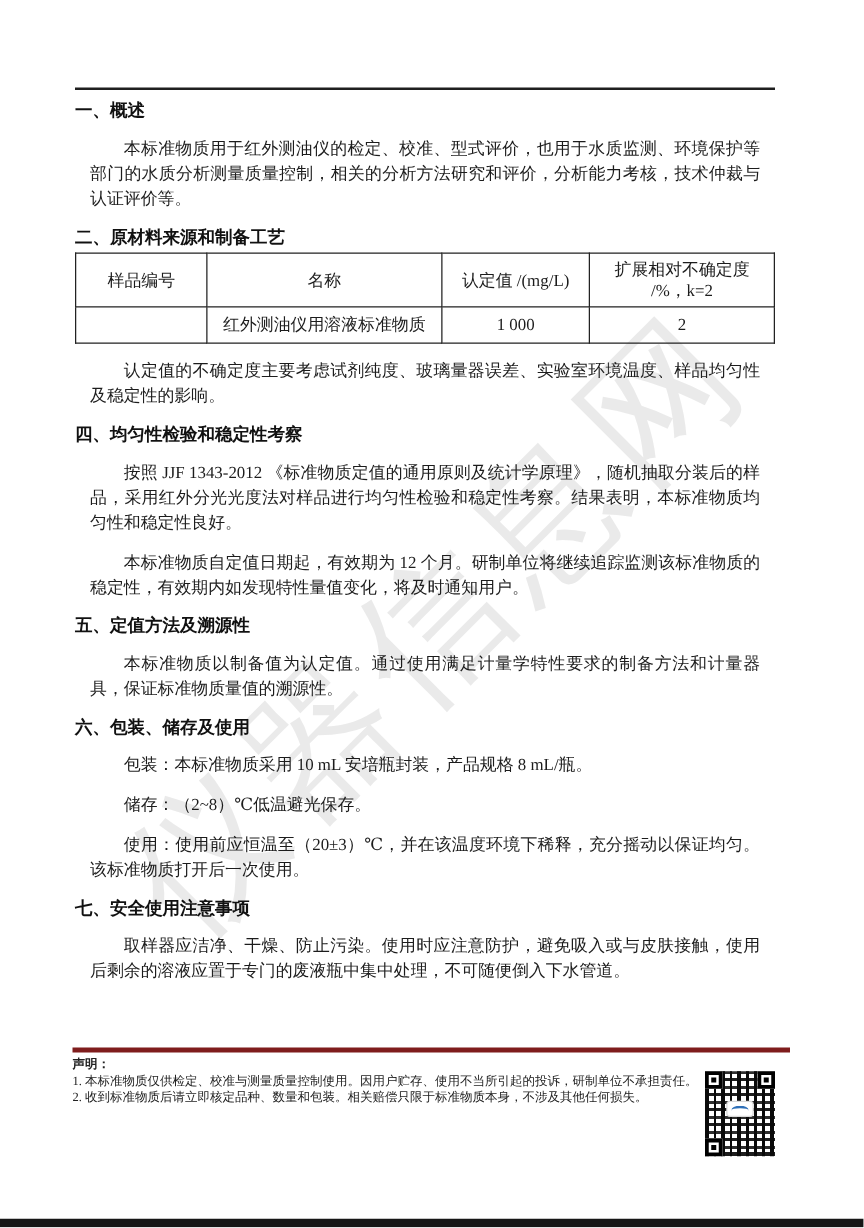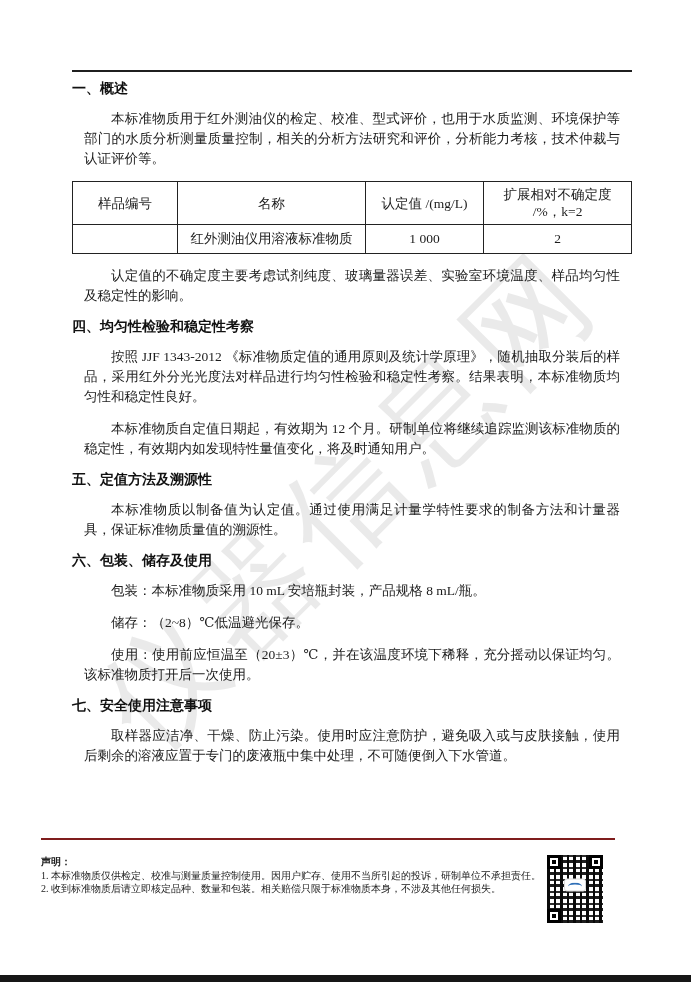--- a/index.html
+++ b/index.html
@@ -8,21 +8,21 @@
     font-family:"Liberation Serif","DejaVu Serif",serif;
     color:#1c1c1c;overflow:hidden;
   }
   .watermark{
     position:absolute;left:-60px;top:420px;width:820px;
     text-align:center;font-size:118px;letter-spacing:10px;white-space:nowrap;
     color:rgba(90,90,90,0.13);font-family:"Liberation Serif","DejaVu Serif",serif;
     transform:rotate(-45deg);pointer-events:none;z-index:1;
   }
   .content{
-    position:absolute;left:72px;top:70px;width:560px;
+    position:absolute;left:60px;top:70px;width:560px;
     border-top:2px solid #1f1f1f;padding-top:5px;z-index:2;
   }
   h2.sec{
     font-family:"Liberation Sans","DejaVu Sans",sans-serif;
     font-weight:700;font-size:14px;line-height:17px;margin:3px 0 2px 0;color:#111;
   }
   p.body{
     font-size:13.5px;line-height:20px;margin:12px;text-align:justify;
     text-indent:2em;color:#1c1c1c;
   }
@@ -31,22 +31,22 @@
   }
   table.spec th,table.spec td{
     border:1px solid #222;font-weight:400;font-size:13.5px;text-align:center;
     padding:2px 3px;vertical-align:middle;
   }
   table.spec th{line-height:17px;height:38px;}
   th.multiline{white-space:pre-line;margin-top:42px;}
   table.spec td{height:24px;}
   .col1{width:18.5%;} .col2{width:34%;} .col3{width:21%;} .col4{width:26.5%;}
   .footer{
-    position:absolute;left:41px;top:838px;width:574px;
-    border-top:2px solid #7f1d1d;padding-top:15px;z-index:2;
+    position:absolute;left:58px;top:838px;width:574px;
+    border-top:4px solid #7f1d1d;padding-top:3px;z-index:2;
   }
   .decl{width:502px;font-size:10px;line-height:13.5px;color:#222;}
   .decl .decl-title{font-weight:700;margin:0;}
   .decl p{margin:0;text-align:justify;}
   .qr{
     position:absolute;top:15px;right:12px;width:56px;height:68px;
     background:
       repeating-linear-gradient(0deg, rgba(10,10,10,0.92) 0 3px, rgba(255,255,255,0) 3px 6px, rgba(10,10,10,0.85) 6px 8px, rgba(255,255,255,0) 8px 12px),
       repeating-linear-gradient(90deg, #0a0a0a 0 3px, #ffffff 3px 7px, #0a0a0a 7px 9px, #ffffff 9px 13px);
   }
@@ -70,20 +70,21 @@
 
 <div class="page">
 
   <div class="watermark">仪器信息网</div>
 
   <div class="content">
 
     <h2 class="sec">一、概述</h2>
     <p class="body">本标准物质用于红外测油仪的检定、校准、型式评价，也用于水质监测、环境保护等部门的水质分析测量质量控制，相关的分析方法研究和评价，分析能力考核，技术仲裁与认证评价等。</p>
 
+    <h2 class="sec">二、原材料来源和制备工艺</h2>
 
 
     <table class="spec">
       <tbody>
           <tr>
         <th class="col1">样品编号</th>
         <th class="col2">名称</th>
         <th class="col3">认定值 /(mg/L)</th>
         <th class="col4 multiline">扩展相对不确定度
 /%，k=2</th>

